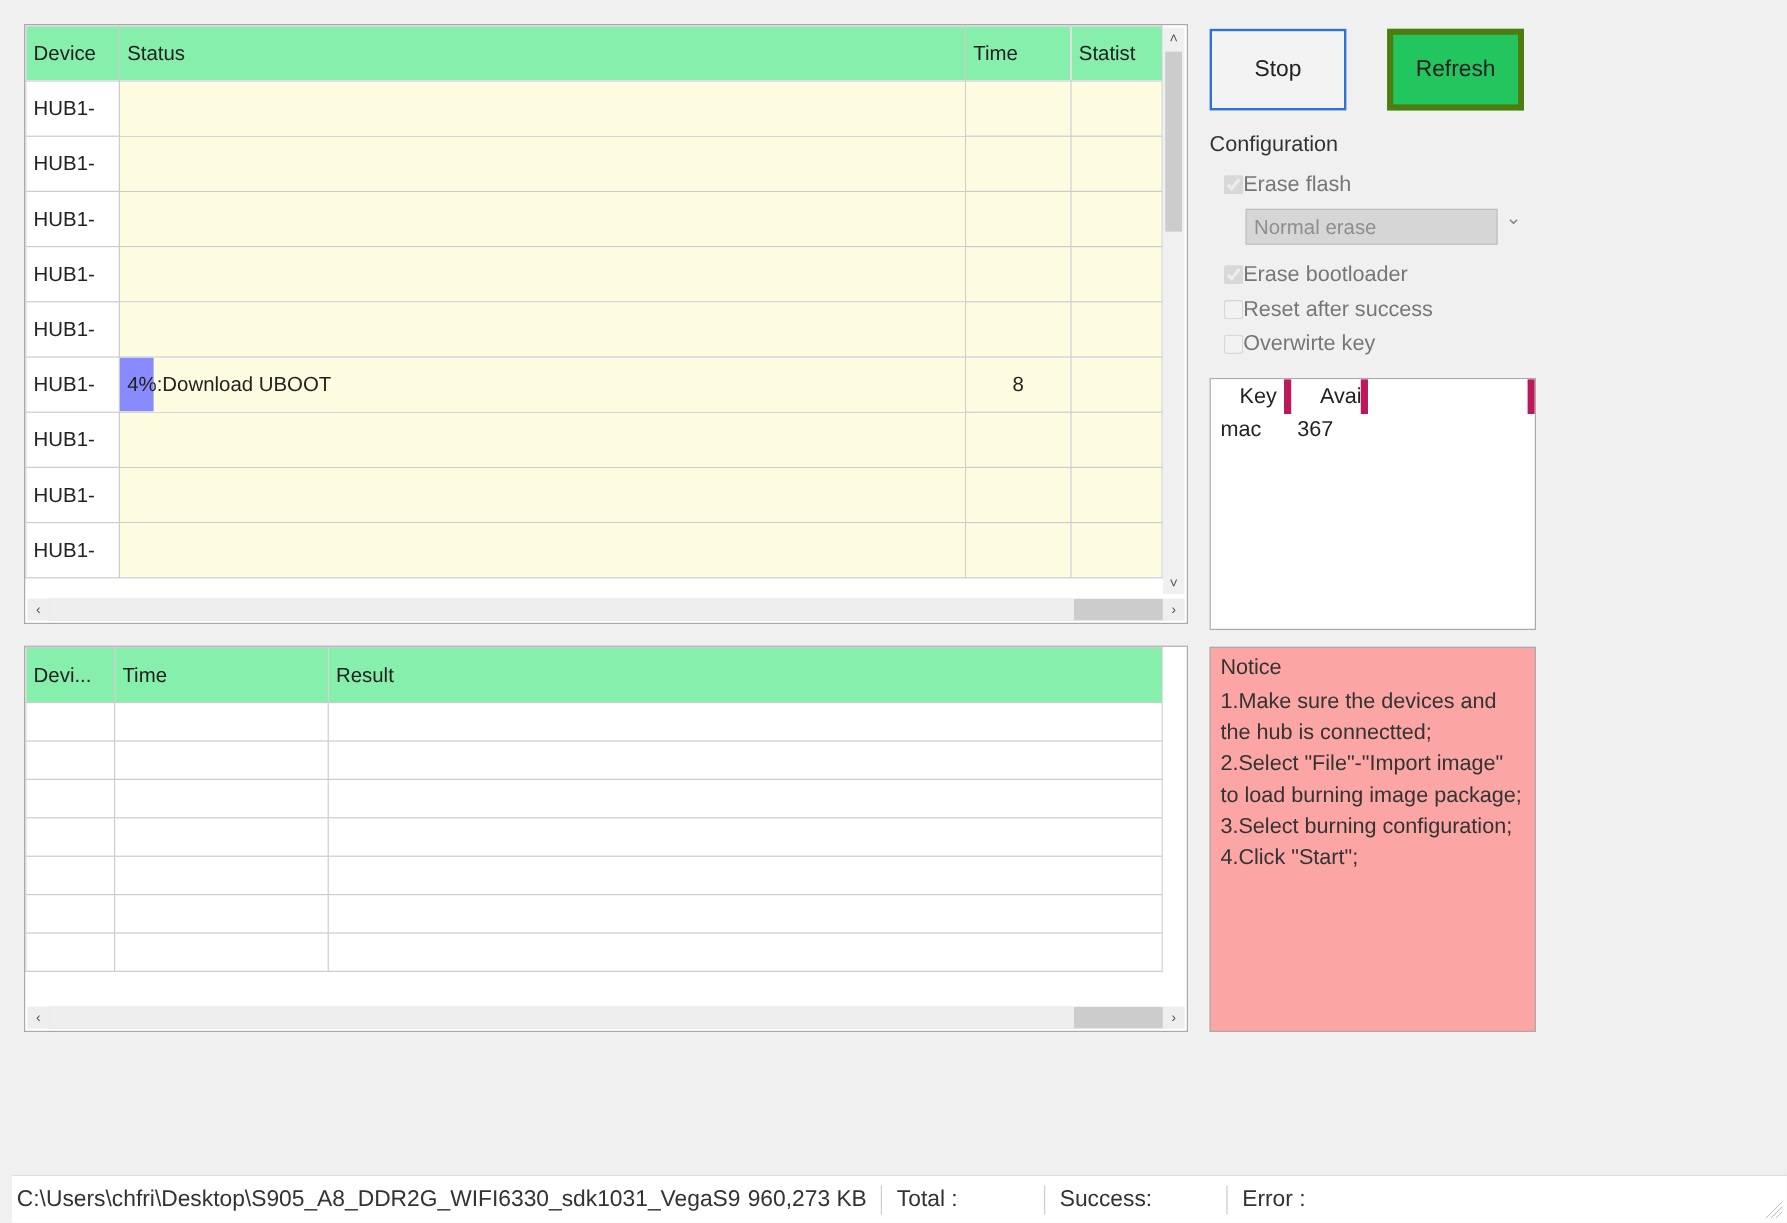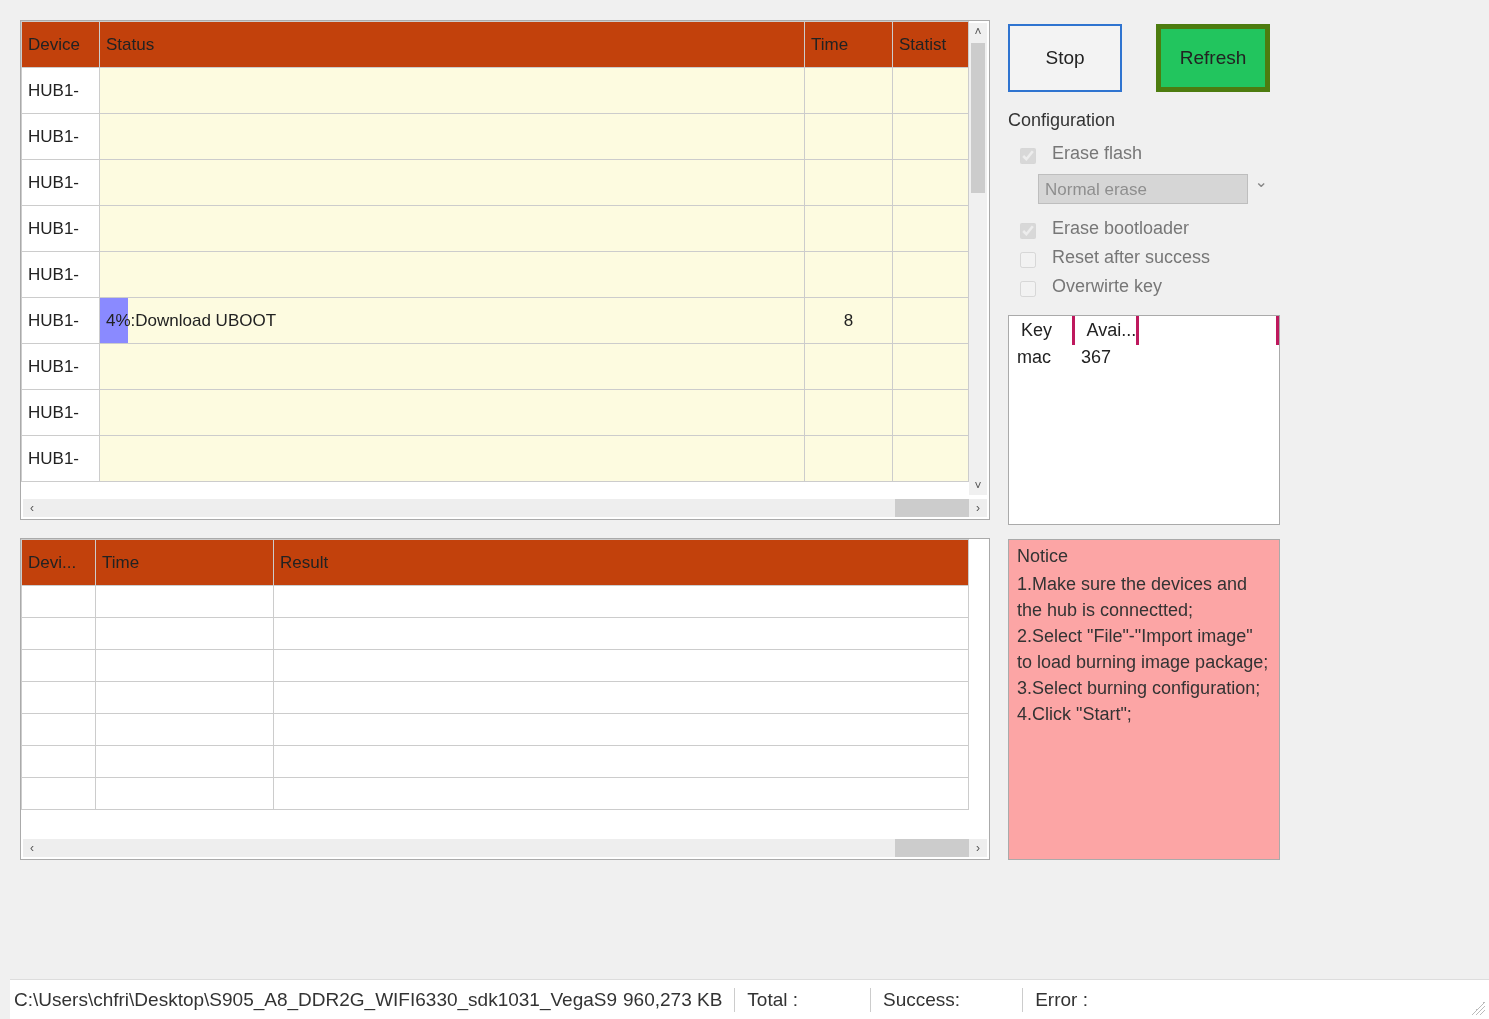--- a/index.html
+++ b/index.html
@@ -34,21 +34,21 @@
 table { border-collapse: collapse; width: 100%; table-layout: fixed; }
 th, td {
   border: 1px solid #ccc;
   padding: 8px 6px;
   text-align: left;
   font-weight: normal;
   height: 46px;
   white-space: nowrap;
   overflow: hidden;
 }
-th { background: #c2410c; }
+th { background: #86efac; }
 .device-table td.data-cell { background: #fdfbe0; }
 .device-table td.device-col { background: #fff; }
 
 .status-progress {
   position: relative;
   padding: 0;
 }
 .status-progress .bar {
   position: absolute; left:0; top:0; bottom:0;
   background: #8a8aff;
@@ -131,21 +131,21 @@
 .btn.primary {
   border: 2px solid #2f74d0;
   background: #f3f3f3;
 }
 .config-group {
   font-size: 18px;
   color: #444;
 }
 .config-title { margin-bottom: 8px; color:#333; }
 .config-item {
-  display: flex; align-items: flex-end; gap: 16px;
+  display: flex; align-items: center; gap: 0;
   padding: 4px 0 4px 12px;
   color: #777;
 }
 .config-item input[type=checkbox] {
   width: 16px; height: 16px;
   accent-color: #888;
 }
 .config-item input[type=checkbox]:disabled { opacity: 0.7; }
 .erase-select {
   margin: 6px 0 10px 30px;
@@ -168,21 +168,21 @@
   font-size: 16px;
   pointer-events: none;
 }
 .key-table {
   border: 1px solid #aaa;
   background: #fff;
   height: 210px;
   font-size: 18px;
   overflow: hidden;
 }
-.key-table table th { background: #fff; border: none; border-right: 3px solid #be185d; padding: 4px 12px; height: auto; }
+.key-table table th { background: #fff; border: none; border-right: 6px solid #be185d; padding: 4px 24px; height: auto; }
 .key-table table td { border: none; padding: 2px 8px; height: auto; }
 .notice-box {
   border: 1px solid #aaa;
   background: #fca5a5;
   flex: 1;
   padding: 6px 8px;
   font-size: 18px;
   color: #333;
   overflow: hidden;
 }

